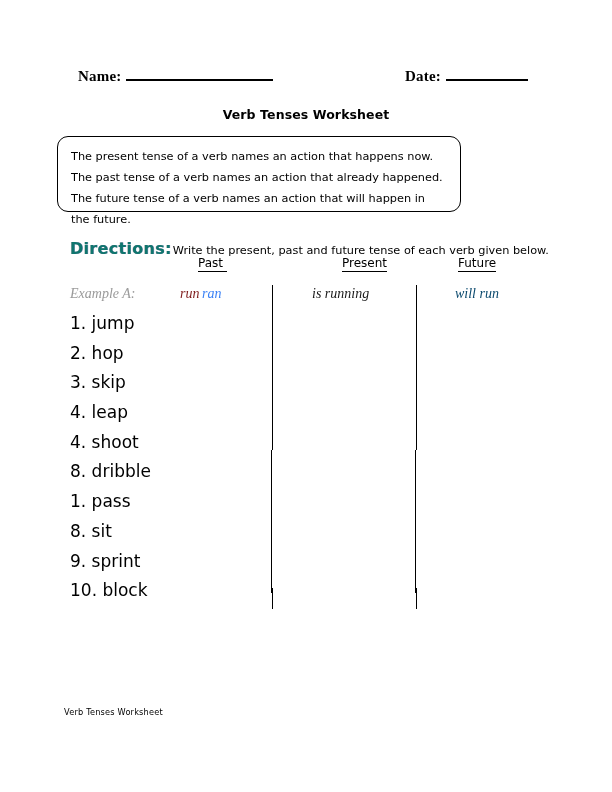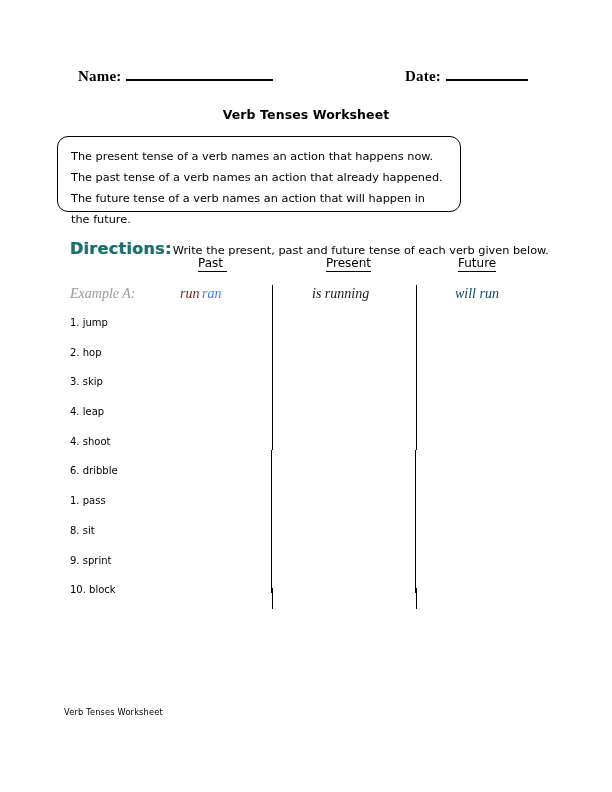--- a/index.html
+++ b/index.html
@@ -120,21 +120,21 @@
   .col-header {
     position: absolute;
     top: 256px;
     font-family: "DejaVu Sans", sans-serif;
     font-size: 12px;
     border-bottom: 1.6px solid #000;
     padding-bottom: 1px;
     white-space: pre;
   }
   .col-header.past    { left: 198px; }
-  .col-header.present { left: 326px; }
+  .col-header.present { left: 342px; }
   .col-header.future  { left: 458px; }
 
   
   .example-row {
     position: absolute;
     top: 286px;
     left: 0;
     width: 612px;
     height: 20px;
   }
@@ -174,21 +174,21 @@
     position: absolute;
     left: 70px;
     top: 316px;
     width: 160px;
     margin: 0;
     padding: 0;
     list-style: none;
   }
   .verb-item {
     font-family: "DejaVu Sans", sans-serif;
-    font-size: 10px;
+    font-size: 17px;
     height: 29.7px;
     line-height: 14px;
     white-space: pre;
   }
 
   
   .footer {
     position: absolute;
     left: 64px;
     top: 707px;
@@ -242,21 +242,21 @@
   <div class="divider d2a"></div>
   <div class="divider d2b"></div>
   <div class="divider d2c"></div>
 
   <ul class="verb-list">
     <li class="verb-item">1. jump</li>
     <li class="verb-item">2. hop</li>
     <li class="verb-item">3. skip</li>
     <li class="verb-item">4. leap</li>
     <li class="verb-item">4. shoot</li>
-    <li class="verb-item">6. dribble</li>
+    <li class="verb-item">8. dribble</li>
     <li class="verb-item">1. pass</li>
     <li class="verb-item">8. sit</li>
     <li class="verb-item">9. sprint</li>
     <li class="verb-item">10. block</li>
   </ul>
 
   <div class="footer">Verb Tenses Worksheet</div>
 
 </div>
 

